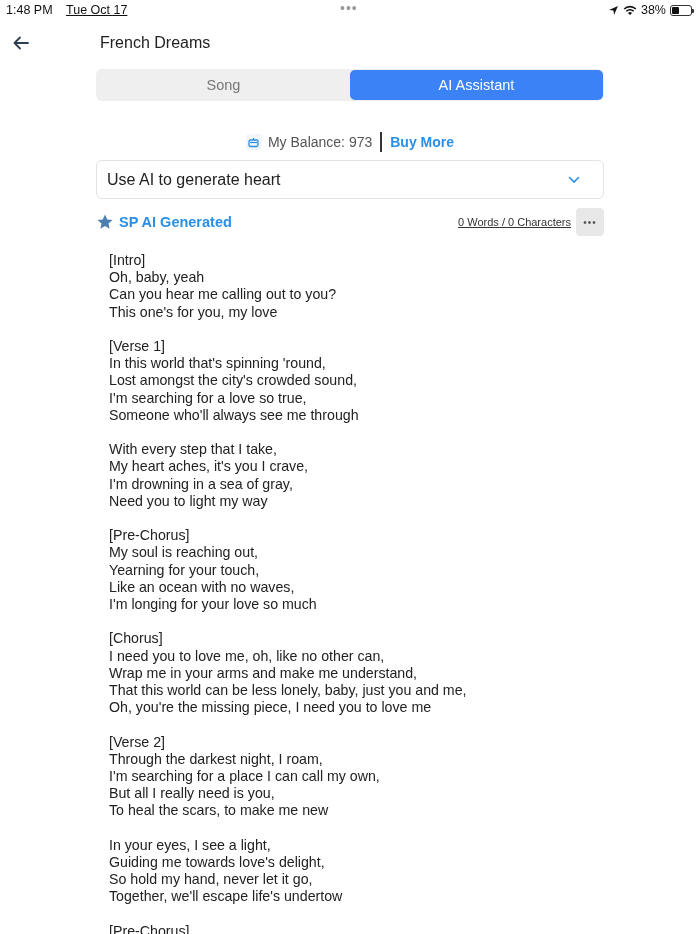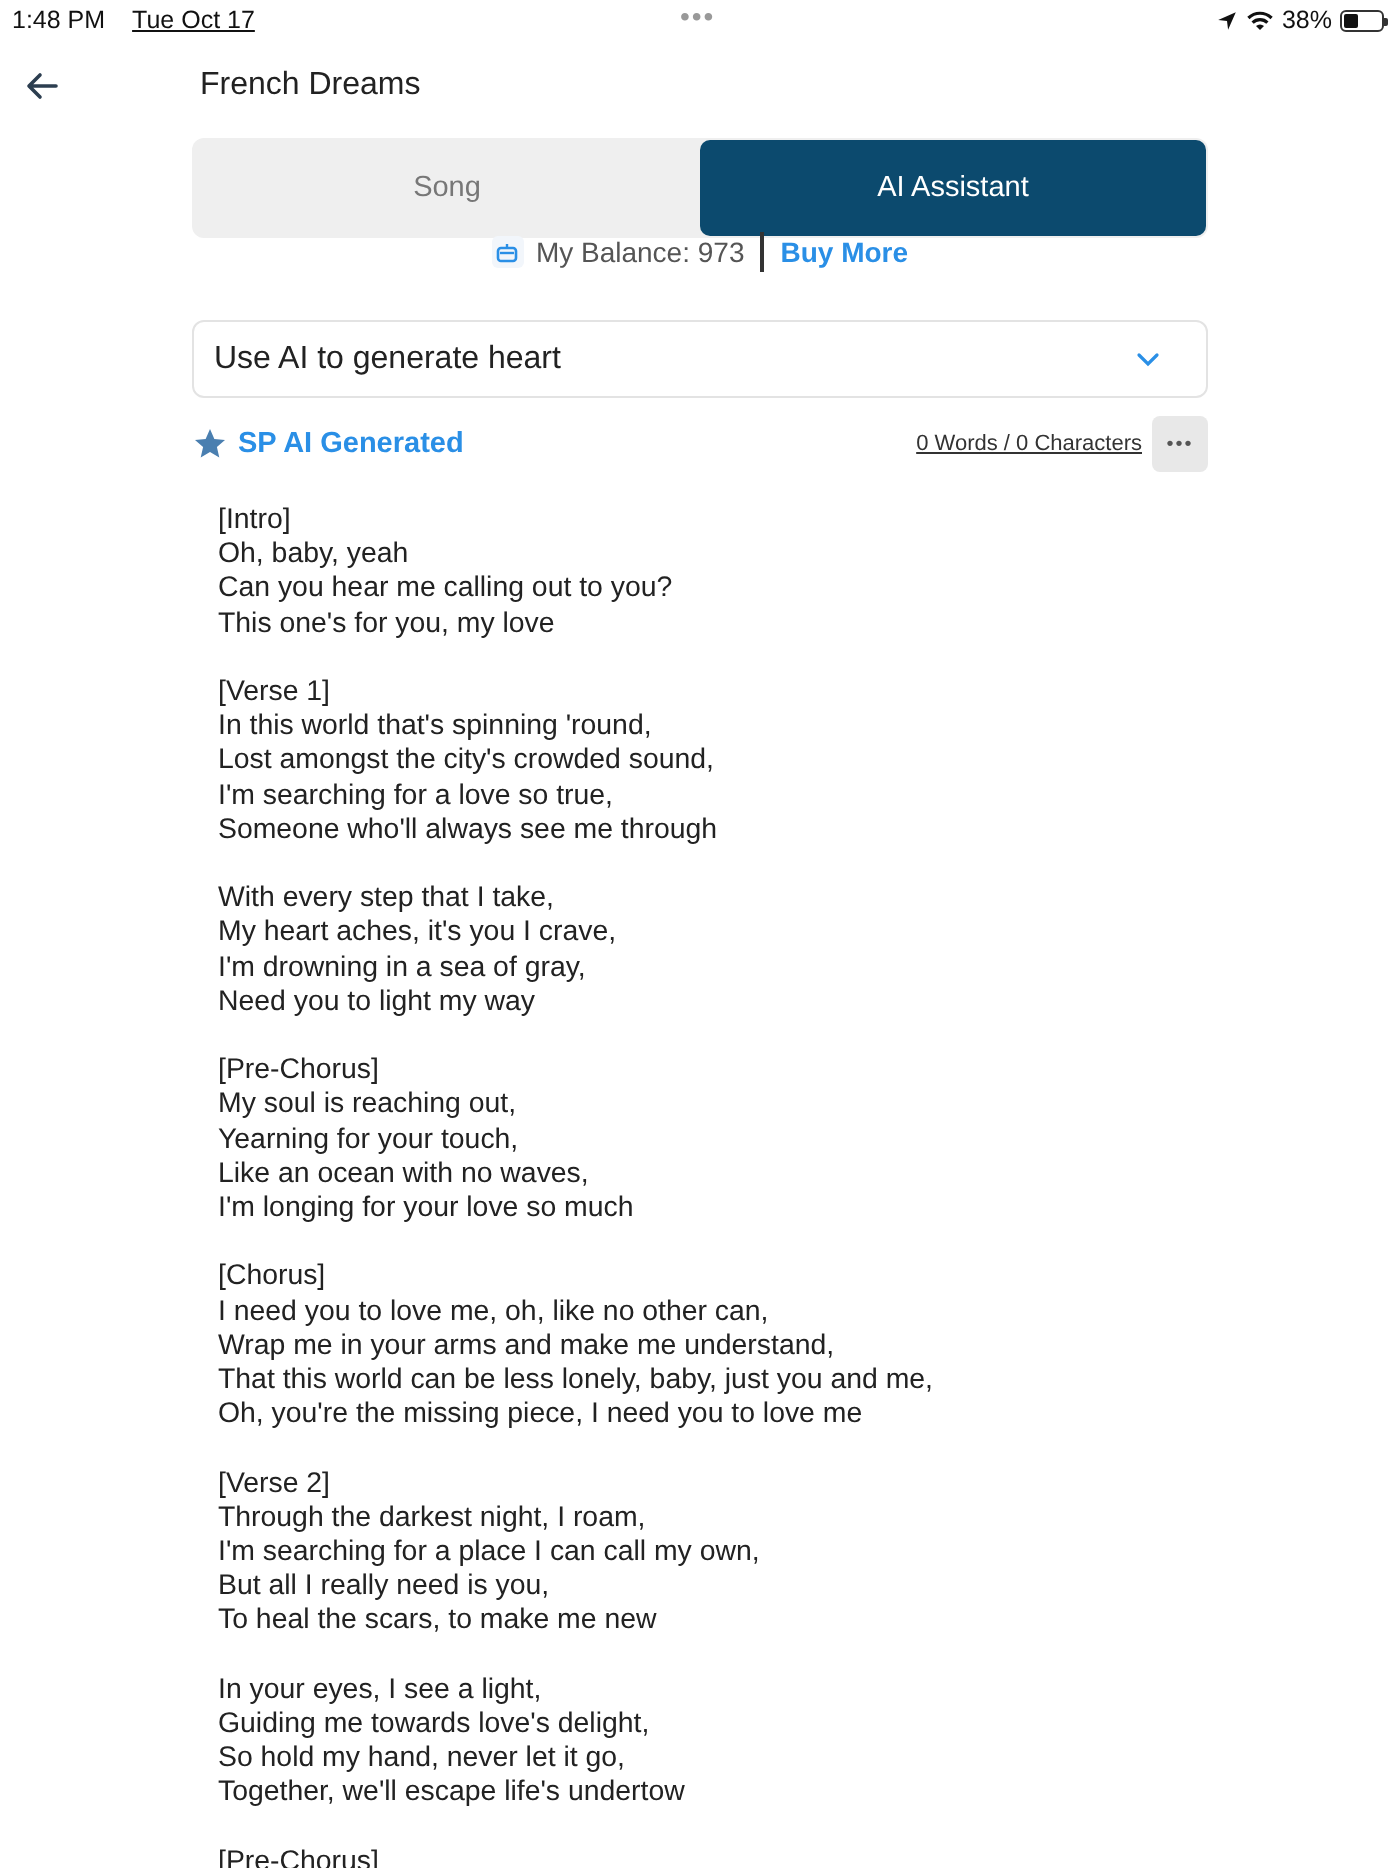--- a/index.html
+++ b/index.html
@@ -12,25 +12,25 @@
   .status-dots { position: absolute; left: 340px; top: 0px; font-size: 14px; color: #999; letter-spacing: 1px; }
   .status-right { position: absolute; right: 8px; top: 3px; display: flex; align-items: center; gap: 4px; text-align: center; }
   .battery { width: 22px; height: 11px; border: 1px solid #333; border-radius: 3px; position: relative; padding: 1px; }
   .battery .fill { height: 100%; background: #111; border-radius: 1px; }
   .battery::after { content: ""; position: absolute; right: -3px; top: 3px; width: 2px; height: 4px; background: #333; border-radius: 0 1px 1px 0; }
 
   .nav { position: absolute; top: 30px; left: 0; width: 700px; height: 30px; }
   .back-btn { position: absolute; left: 10px; top: 2px; width: 22px; height: 22px; display: flex; align-items: center; justify-content: center; cursor: pointer; }
   .nav-title { position: absolute; left: 100px; top: 4px; font-size: 16px; color: #222; }
 
-  .segment { position: absolute; left: 96px; top: 69px; width: 508px; height: 50px; background: #efefef; border-radius: 6px; display: flex; padding: 1px; }
+  .segment { position: absolute; left: 96px; top: 69px; width: 508px; height: 32px; background: #efefef; border-radius: 6px; display: flex; padding: 1px; }
   .seg-btn { flex: 1; display: flex; align-items: center; justify-content: center; font-size: 14.5px; border-radius: 5px; cursor: pointer; color: #777; }
-  .seg-btn.active { background: #0c4a6e; color: #fff; }
+  .seg-btn.active { background: #3b82f6; color: #fff; }
 
-  .balance { position: absolute; top: 116px; left: 0; width: 700px; display: flex; justify-content: center; align-items: center; font-size: 14px; color: #555; }
+  .balance { position: absolute; top: 132px; left: 0; width: 700px; display: flex; justify-content: center; align-items: center; font-size: 14px; color: #555; }
   .balance .icon { width: 16px; height: 16px; margin-right: 6px; display: flex; align-items: center; justify-content: center; background: #f2f6fb; border-radius: 3px; }
   .balance .divider { width: 2px; height: 20px; background: #333; margin: 0 8px; }
   .balance .buy { color: #2a8fe6; font-weight: bold; cursor: pointer; }
 
   .dropdown { position: absolute; left: 96px; top: 160px; width: 508px; height: 39px; border: 1px solid #e3e3e3; border-radius: 6px; display: flex; align-items: center; padding: 0 10px; cursor: pointer; }
   .dropdown .label { font-size: 16px; color: #222; flex: 1; }
   .dropdown .chev { width: 14px; height: 14px; display: flex; align-items: center; justify-content: center; margin-right: 12px; }
 
   .gen-row { position: absolute; left: 96px; top: 208px; width: 508px; height: 28px; display: flex; align-items: center; justify-content: flex-end; }
   .gen-row .star { width: 18px; height: 18px; margin-right: 5px; }

